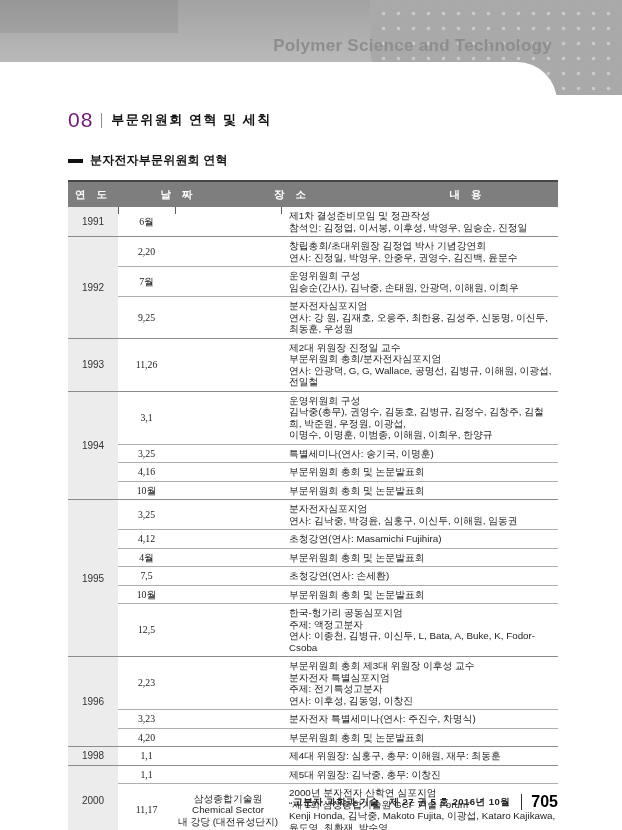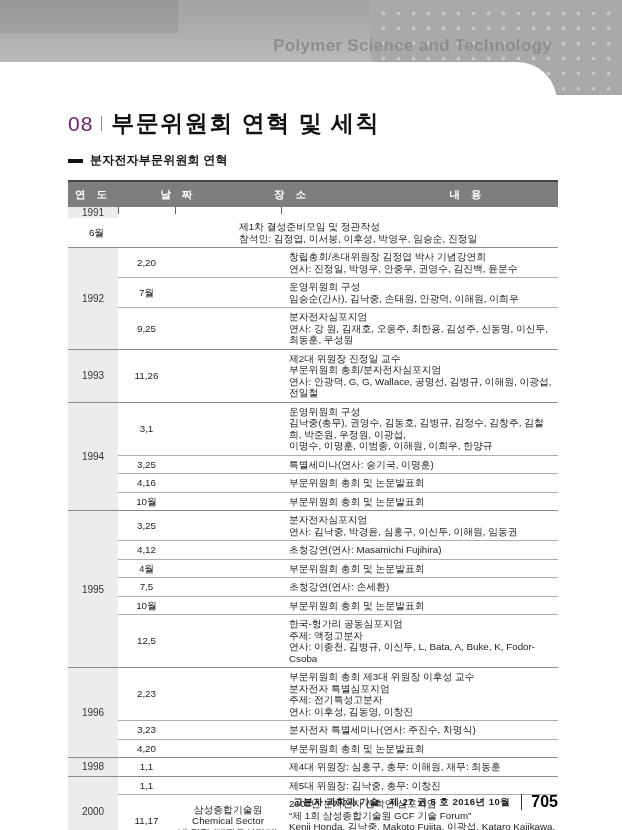--- a/index.html
+++ b/index.html
@@ -19,44 +19,44 @@
     background-size:15px 15px;background-position:6px 6px;
     border-bottom-left-radius:48px;}
   .banner-curve{position:absolute;left:0;top:62px;width:557px;height:40px;
     background:#ffffff;border-top-right-radius:55px;}
   .banner-title{position:absolute;top:36px;right:70px;
     font-size:17px;letter-spacing:0.3px;color:#8d8d8d;font-weight:bold;}
   
   .heading{position:absolute;left:68px;top:108px;display:flex;align-items:center;}
   .heading .num{font-size:21px;color:#701a75;font-weight:normal;letter-spacing:1px;}
   .heading .sep{display:inline-block;width:1px;height:15px;background:#8f8f8f;margin:0 9px 0 8px;}
-  .heading .txt{font-size:23px;font-weight:bold;color:#111;letter-spacing:1.5px;}
+  .heading .txt{font-size:13px;font-weight:bold;color:#111;letter-spacing:1.5px;}
   .section{position:absolute;left:68px;top:152px;display:flex;align-items:center;justify-content:center;}
   .section .dash{display:inline-block;width:15px;height:4px;background:#111;margin-right:7px;}
   .section .txt{font-size:12px;font-weight:bold;color:#111;letter-spacing:0.2px;}
   
   .htable{position:absolute;left:68px;top:180px;width:490px;
     border-top:2px solid #464646;border-bottom:2px solid #4d4d4d;font-size:9.8px;color:#1c1c1c;}
   .thead{display:flex;background:#7e7e7e;color:#ffffff;height:25px;align-items:center;
     font-weight:bold;font-size:10.5px;letter-spacing:4px;position:relative;gap:32px;}
   .hcell{text-align:center;}
   .h-year{width:50px;}
   .h-date{width:57px;}
   .h-place{width:106px;}
   .h-content{flex:1;}
   .tick{position:absolute;top:25px;width:1px;height:7px;background:#5d5d5d;}
   .tick1{left:50px;} .tick2{left:107px;} .tick3{left:213px;}
   .tgroup{display:flex;border-top:1.5px solid #8c8c8c;}
-  .tgroup:first-of-type{border-top:none;flex-direction:column;}
+  .tgroup:first-of-type{border-top:none;}
   .ycell{width:50px;background:#ececec;display:flex;align-items:center;justify-content:center;
     font-size:10px;color:#333;}
   .rows{flex:1;display:flex;flex-direction:column;}
   .trow{display:flex;align-items:center;padding:2px 0;}
   .trow + .trow{border-top:1px solid #adadad;}
-  .dcell{width:57px;text-align:center;line-height:11.5px;}
+  .dcell{width:57px;text-align:center;line-height:11.5px;font-family:Liberation Serif, serif;}
   .pcell{width:106px;text-align:center;line-height:11.5px;white-space:pre-line;}
   .ccell{flex:1;padding:1px 2px 1px 8px;line-height:11.5px;white-space:pre-line;}
   
   .footer{position:absolute;left:0;top:793px;width:558px;
     display:flex;justify-content:flex-end;align-items:center;}
   .footer .journal{font-size:9.5px;font-weight:bold;color:#222;letter-spacing:0.5px;}
   .footer .issue{font-size:9.5px;font-weight:bold;color:#222;letter-spacing:0.5px;margin-left:10px;}
   .footer .vline{width:1px;height:16px;background:#333;margin:0 9px 0 11px;}
   .footer .pagenum{font-size:16px;font-weight:bold;color:#000;}
 </style>

